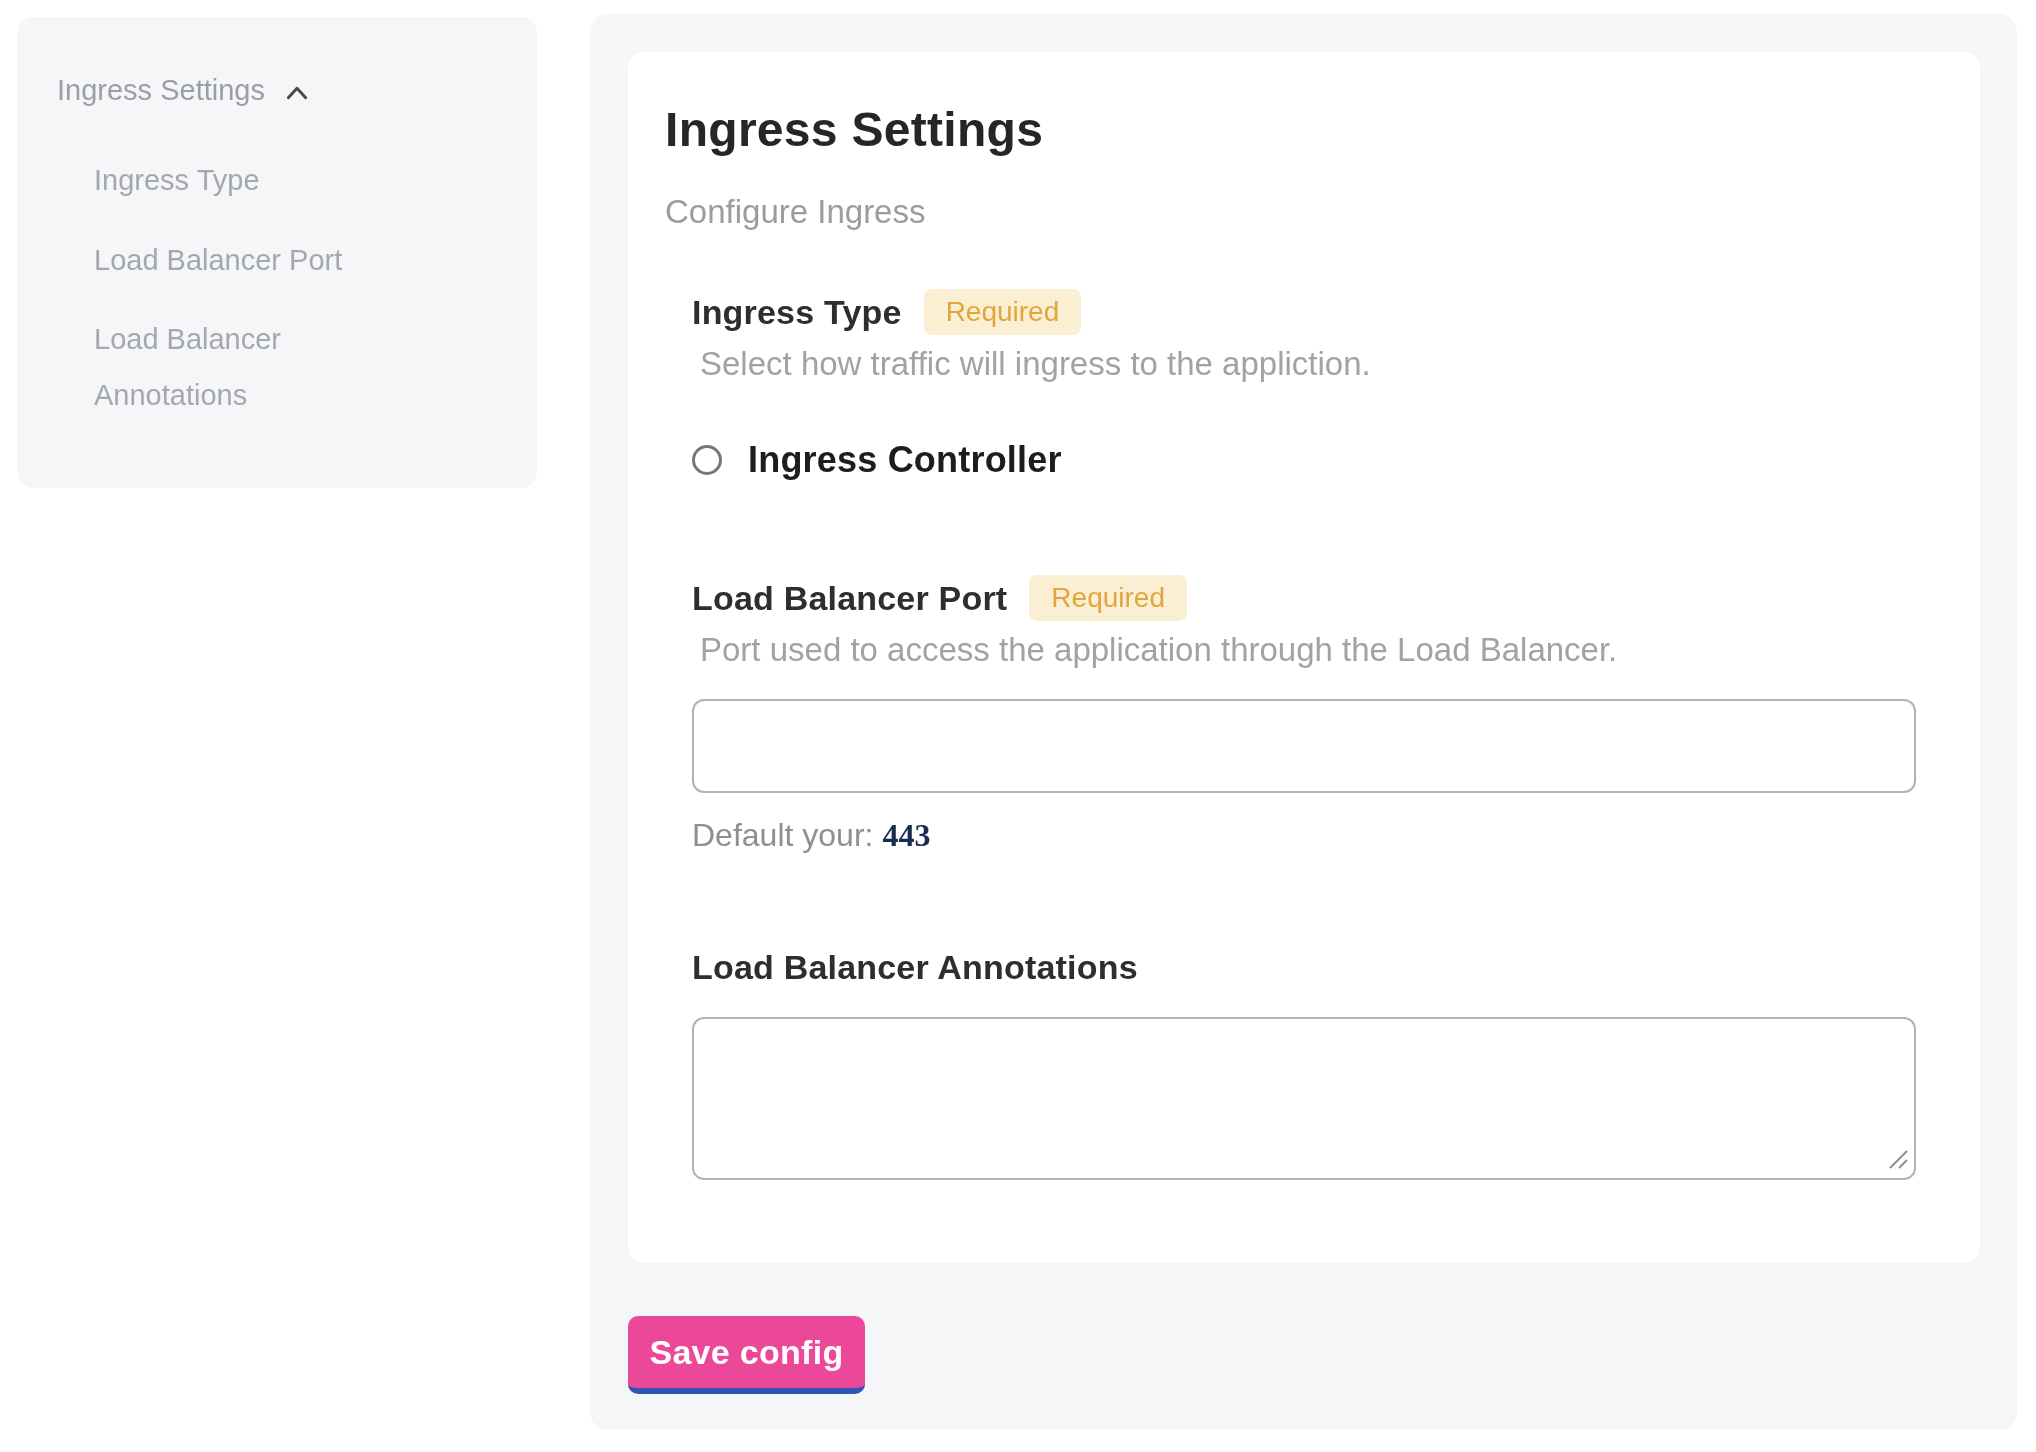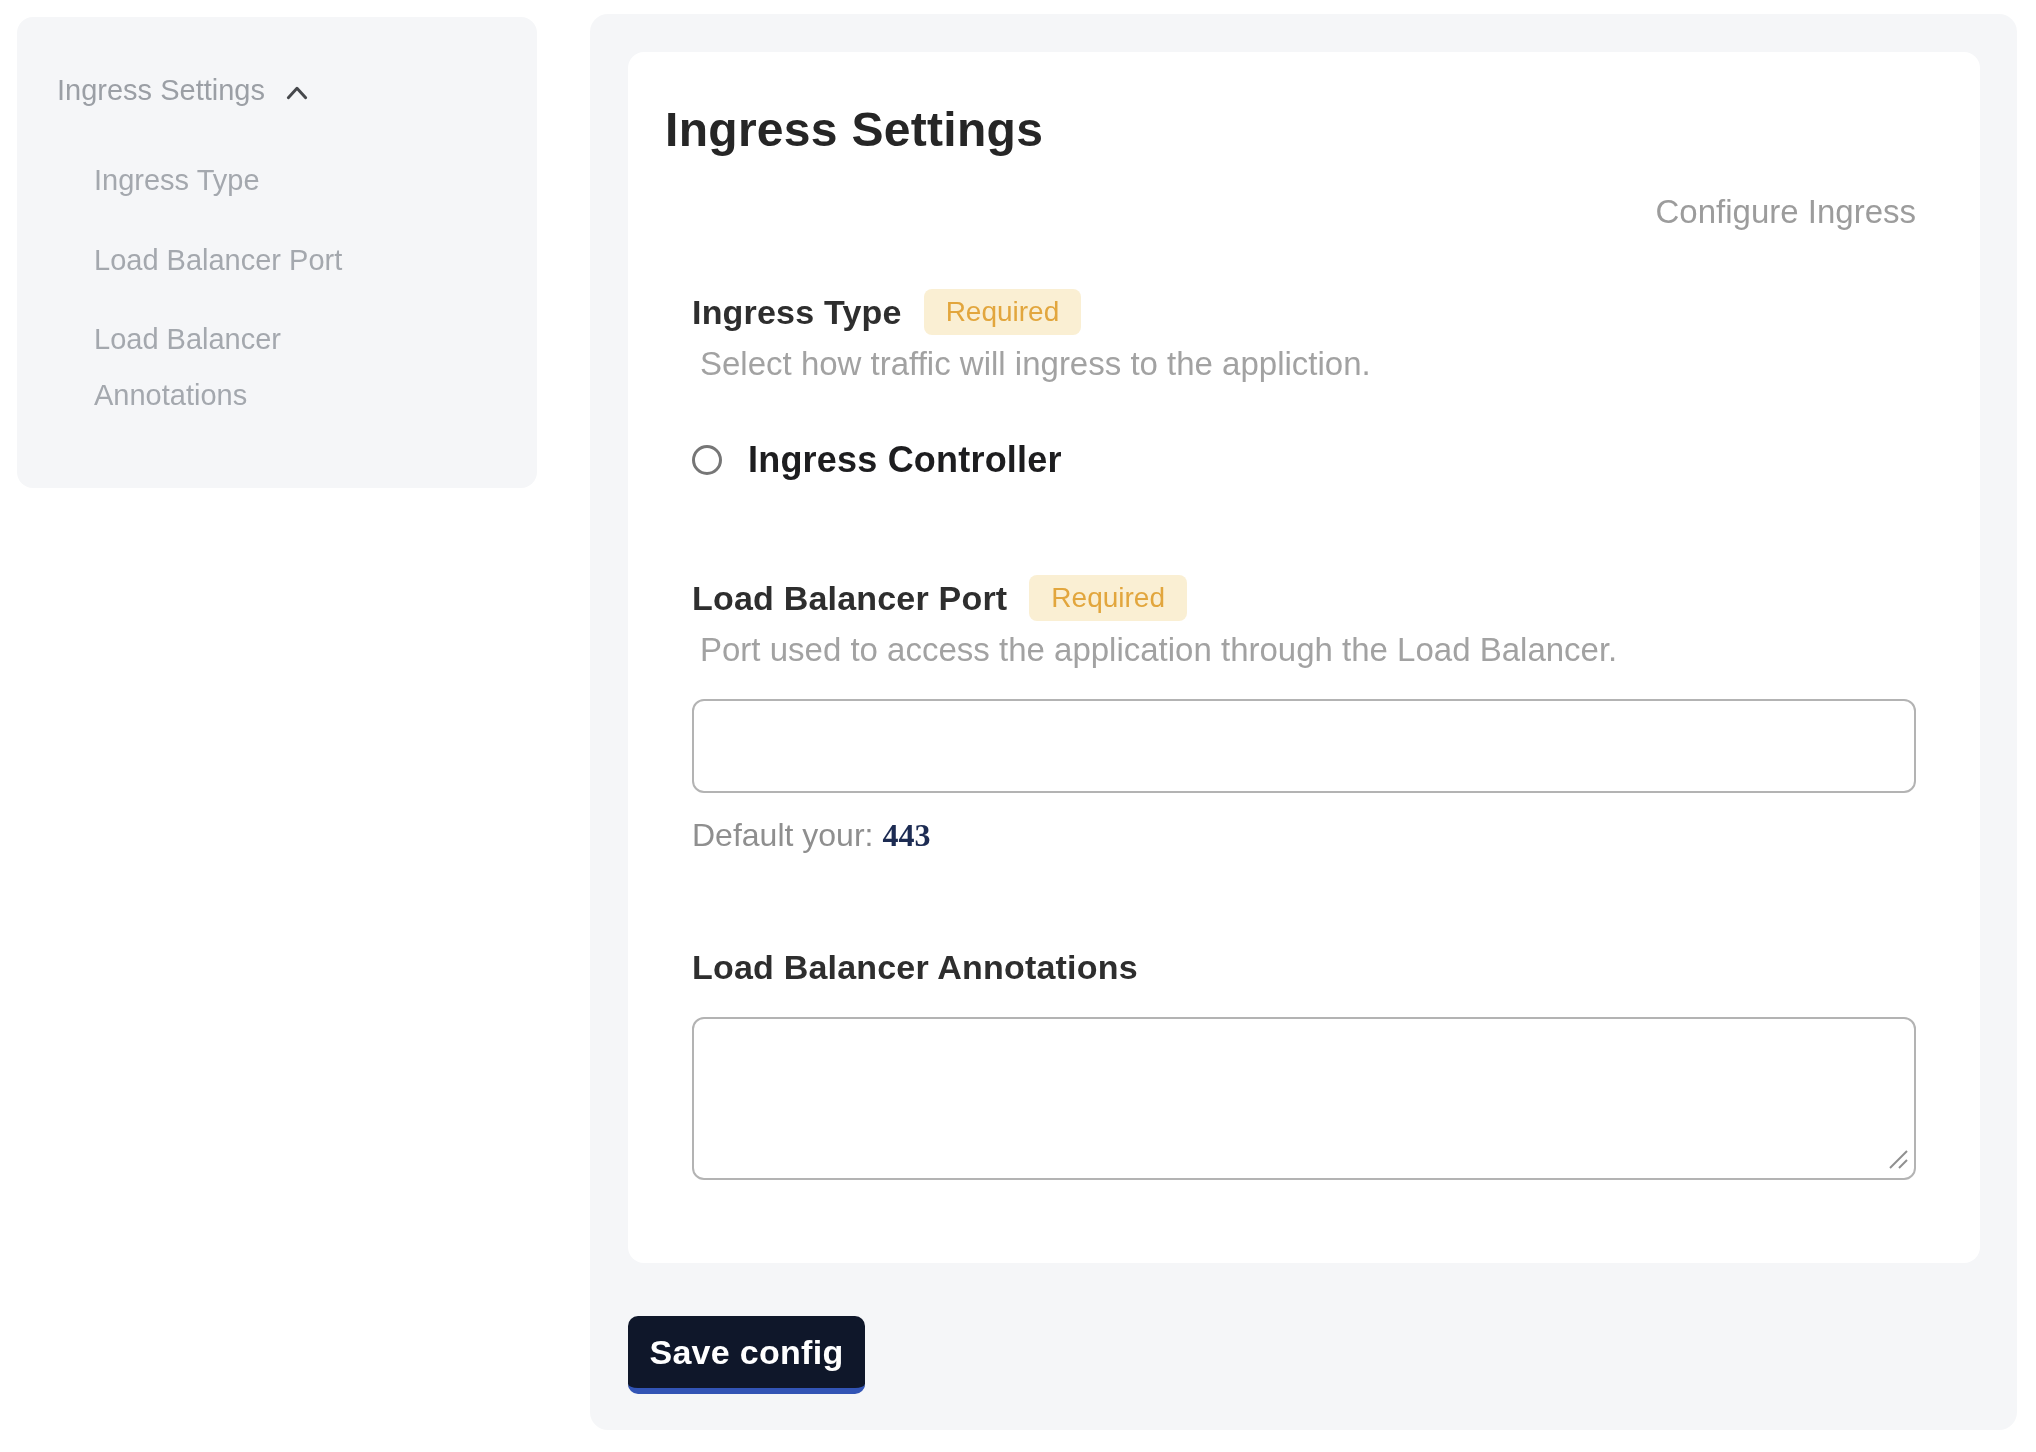--- a/index.html
+++ b/index.html
@@ -29,21 +29,21 @@
     position:absolute;left:590px;top:14px;width:1427px;height:1416px;
     background:#f5f6f8;border-radius:18px;box-sizing:border-box;padding:38px;
   }
   .card{
     background:#ffffff;border-radius:16px;width:1352px;min-height:1211px;
     box-sizing:border-box;padding:50px 64px 60px 37px;
   }
   .card h1{
     margin:0;font-size:48px;font-weight:700;color:#262626;letter-spacing:.3px;
   }
-  .card-subtitle{margin:36px 0 0;font-size:33px;color:#9c9c9c;text-align:right;}
+  .card-subtitle{margin:36px 0 0;font-size:33px;color:#9c9c9c;}
   .fields{margin:58px 0 0 27px;}
   .field + .field{margin-top:94px;}
   .field-head{display:flex;align-items:center;gap:22px;}
   .field-label{font-size:34px;font-weight:700;color:#2e2e2e;letter-spacing:.2px;}
   .badge{
     background:#faefd3;color:#e2a63d;font-size:28px;line-height:1;
     padding:9px 22px;border-radius:8px;
   }
   .field-desc{margin:10px 8px 0;font-size:33px;color:#a2a2a2;}
   
@@ -72,21 +72,21 @@
   .textarea-wrap{position:relative;margin-top:30px;width:1224px;}
   .textarea-wrap textarea{
     display:block;width:100%;height:163px;border:2px solid #b3b3b3;
     border-radius:12px;box-sizing:border-box;resize:none;outline:none;
     font-size:32px;padding:16px 24px;font-family:inherit;background:#fff;color:#222;
   }
   .grip{position:absolute;right:6px;bottom:9px;line-height:0;cursor:nwse-resize;}
   
   .save-btn{
     display:block;margin-top:53px;width:237px;height:78px;
-    background:#0f172a;color:#ffffff;font-size:34px;font-weight:700;
+    background:#ec4899;color:#ffffff;font-size:34px;font-weight:700;
     border:none;border-bottom:6px solid #3254b5;border-radius:10px;
     font-family:inherit;cursor:pointer;letter-spacing:.3px;
   }
 </style>
 </head>
 <body>
 
 <div class="page">
 
   <aside class="sidebar">

